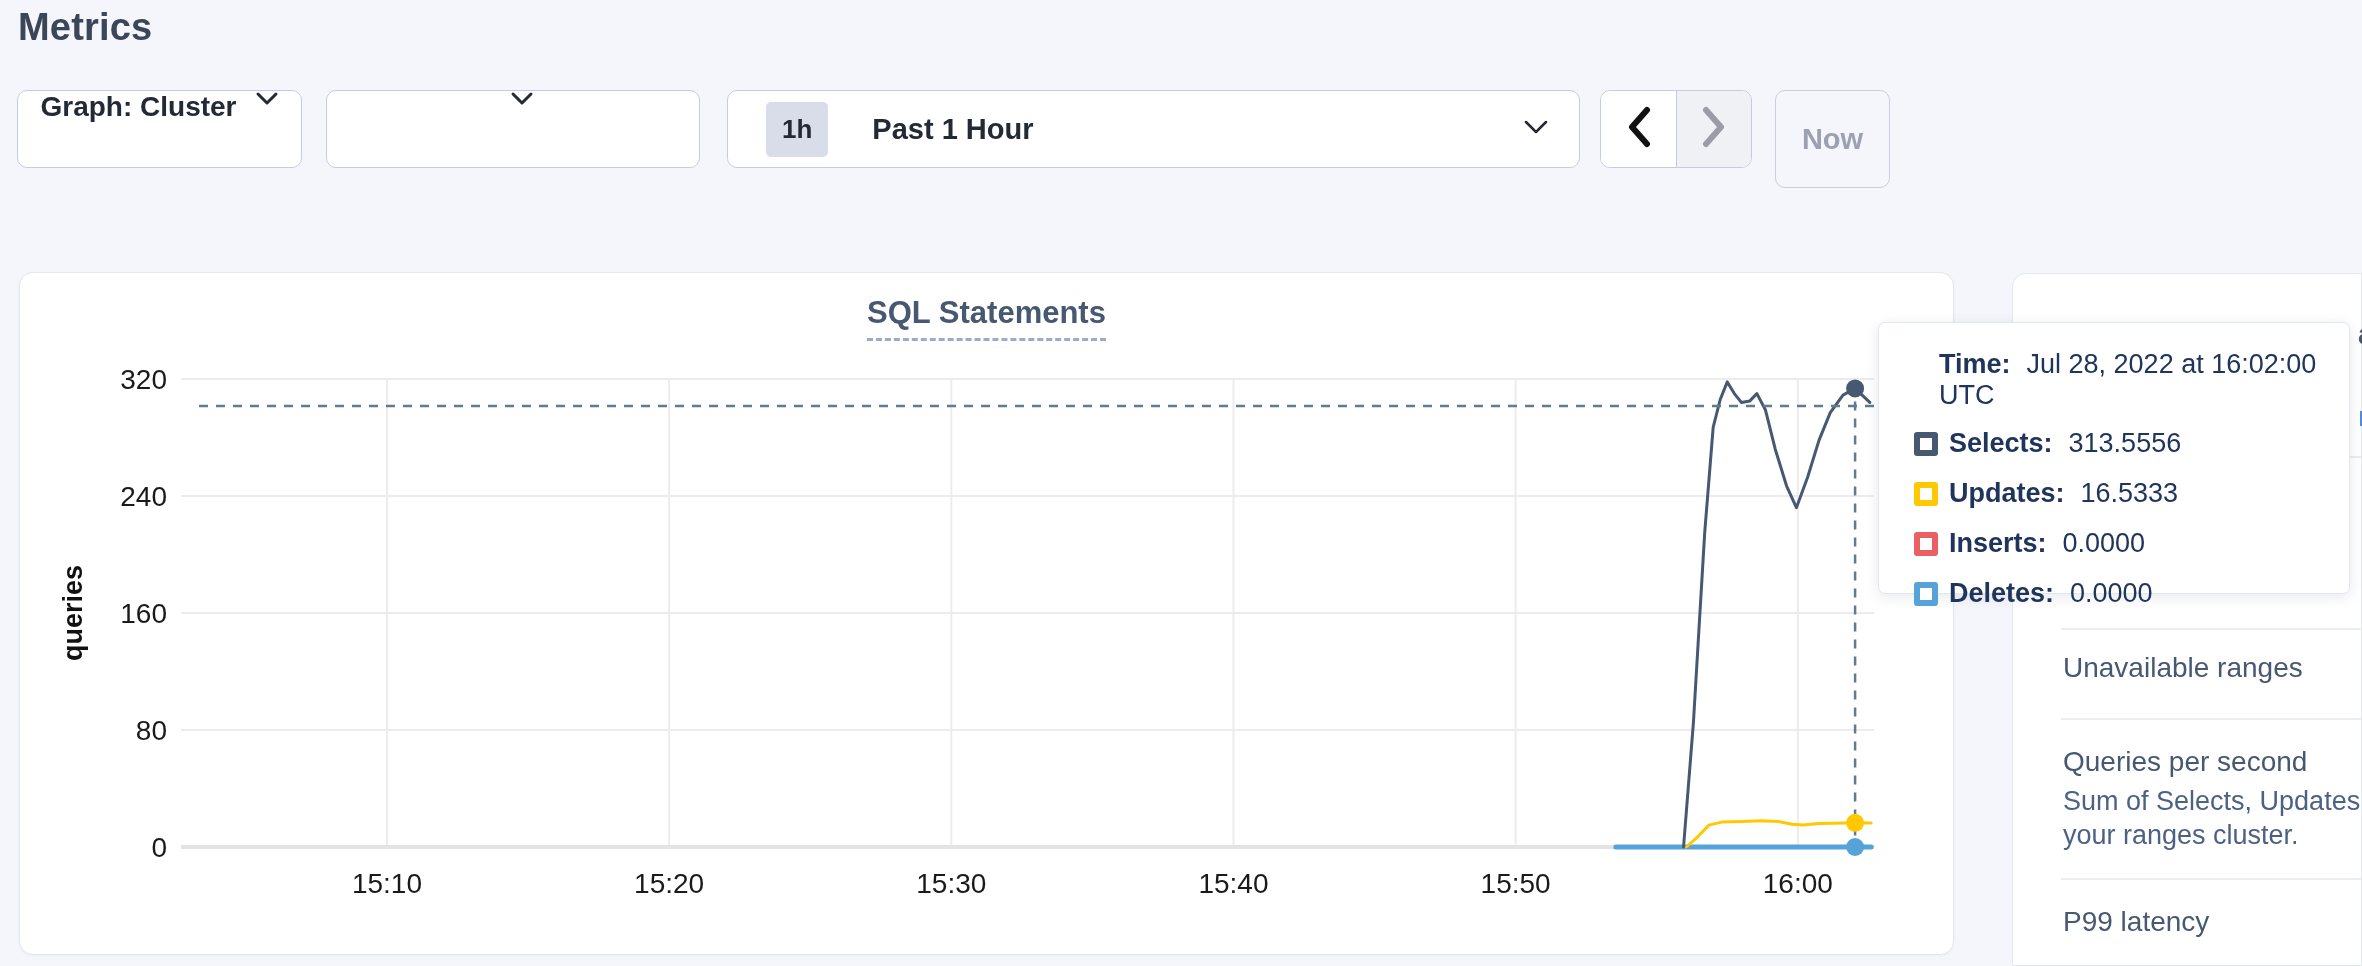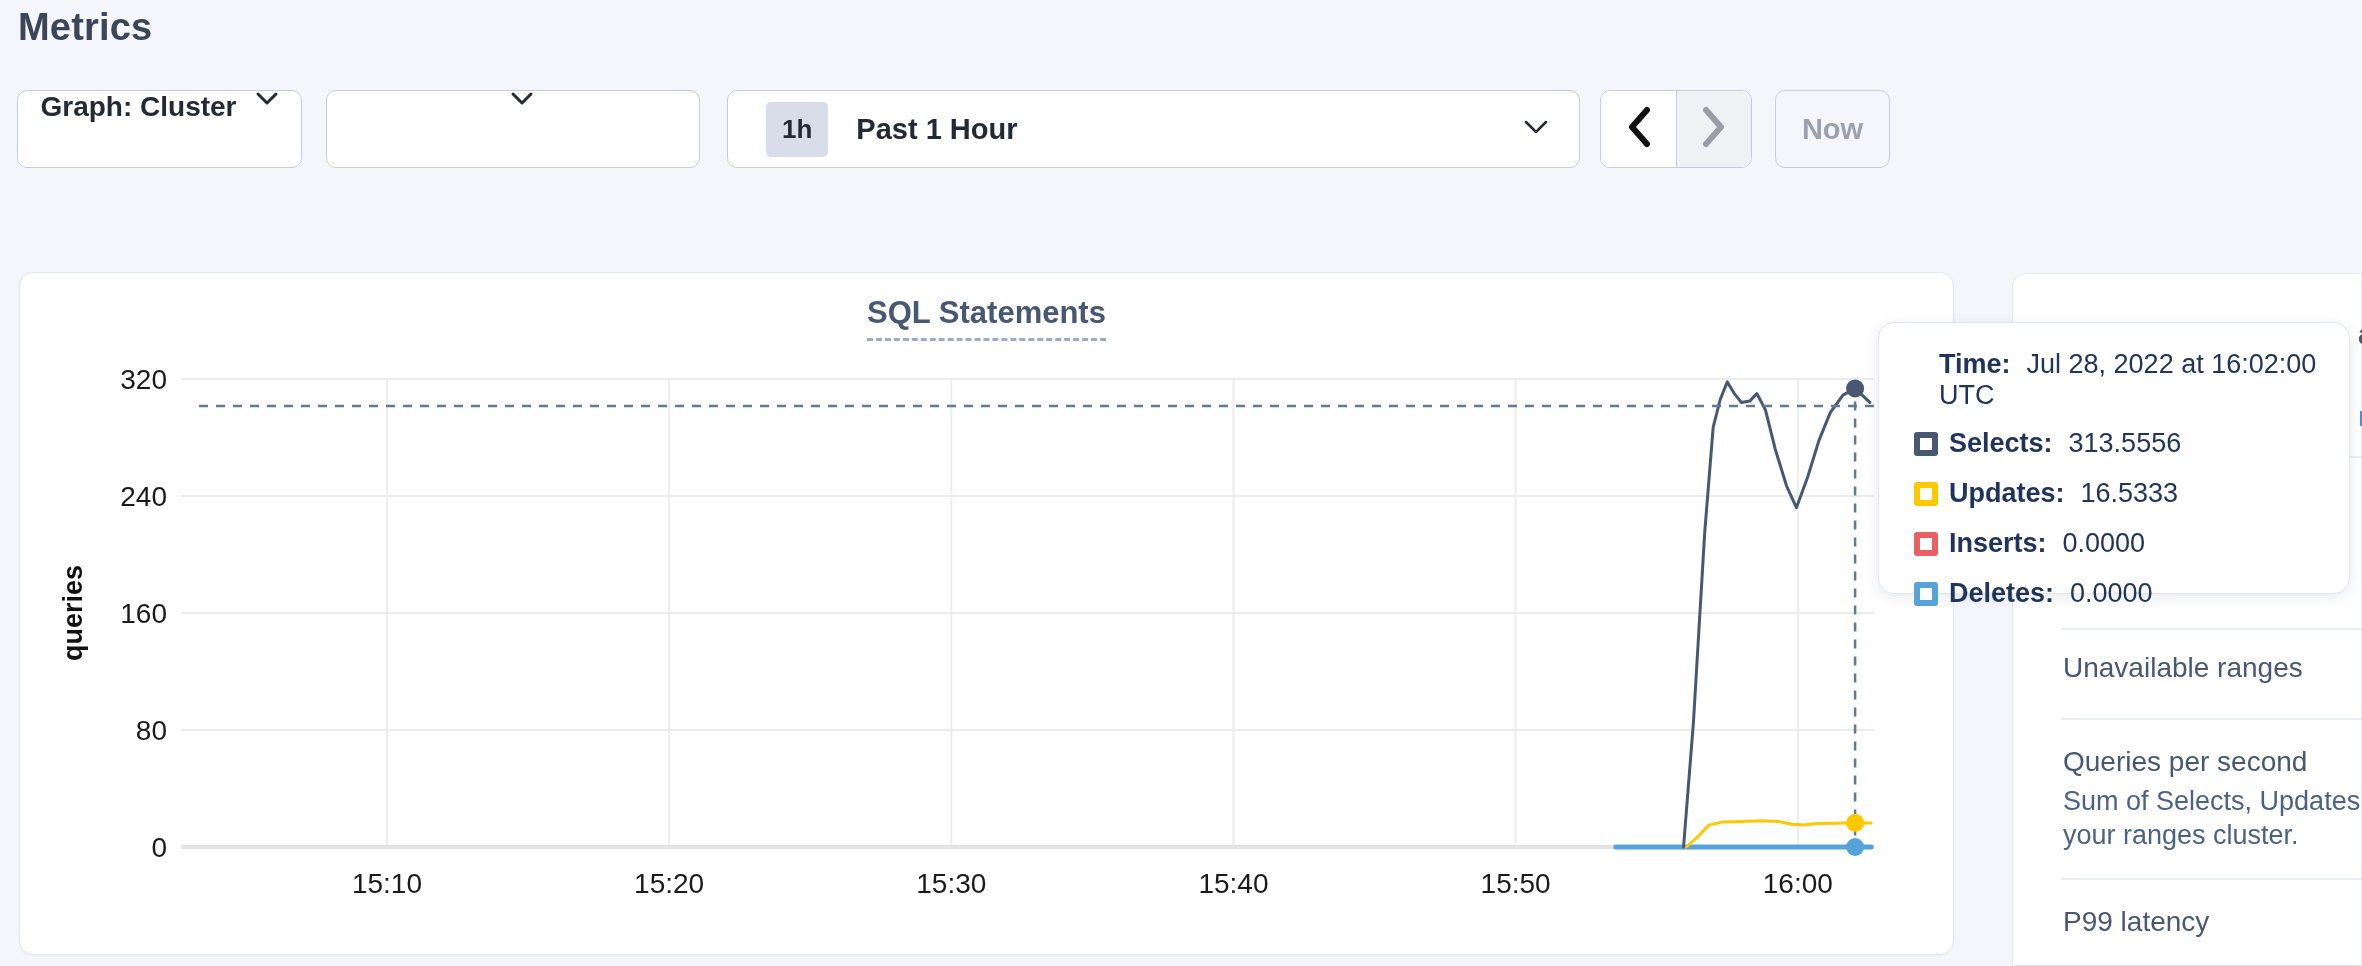--- a/index.html
+++ b/index.html
@@ -24,33 +24,33 @@
   .btn .chev { margin-left:18px; display:flex; align-items:center; }
   .btn-graph { left:17px; width:285px; }
   .btn-dashboard { left:326px; width:374px; }
   .time-selector {
     position:absolute; left:727px; top:90px; width:853px; height:78px;
     background:#fff; border:1px solid #c6cce0; border-radius:10px;
     display:flex; align-items:center; padding:0 30px 0 38px; cursor:pointer;
   }
   .time-badge {
     background:#d9dde9; color:#242a35; border-radius:5px;
-    font-size:26px; font-weight:700; padding:12px 16px; margin-right:28px;
+    font-size:26px; font-weight:700; padding:12px 16px; margin-right:44px;
   }
   .time-label { font-size:29px; font-weight:600; color:#242a35; flex:1; }
   .nav-group {
     position:absolute; left:1600px; top:90px; width:152px; height:78px;
     border:1px solid #c6cce0; border-radius:10px; overflow:hidden;
     display:flex; background:#fff;
   }
   .nav-prev, .nav-next { width:50%; display:flex; align-items:center; justify-content:center; cursor:pointer; }
   .nav-prev { background:#ffffff; }
   .nav-next { background:#f0f1f5; border-left:1px solid #c6cce0; }
   .btn-now {
-    position:absolute; left:1775px; top:90px; width:115px; height:78px;
+    position:absolute; left:1775px; top:90px; width:115px; height:98px;
     background:transparent; border:1px solid #c9cede; border-radius:10px;
     display:flex; align-items:center; justify-content:center;
     font-size:29px; font-weight:600; color:#9ba1b0;
   }
   
   .chart-card {
     position:absolute; left:19px; top:272px; width:1935px; height:683px;
     background:#fff; border:1px solid #e2e7ee; border-radius:14px;
     box-shadow:0 1px 3px rgba(40,50,80,.04);
   }
@@ -60,21 +60,21 @@
     border-bottom:3px dashed #9bacc8; padding-bottom:7px; cursor:help;
   }
   .ylabel {
     position:absolute; left:38px; top:340px; transform:rotate(-90deg) translateX(-50%);
     transform-origin:0 0; font-size:27px; font-weight:700; color:#111;
   }
   #chart-svg { position:absolute; left:0; top:0; }
   
   .hover-tooltip {
     position:absolute; left:1878px; top:322px; width:472px; height:272px;
-    background:#fff; border:1px solid #e2e6ee; border-radius:16px;
+    background:#fff; border:1px solid #e2e6ee; border-radius:7px;
     box-shadow:0 3px 14px rgba(30,40,70,.10); z-index:30;
     padding:26px 26px 22px 27px; color:#20355c; font-size:27px;
   }
   .tt-time { margin-left:33px; margin-bottom:17px; }
   .tt-time b { margin-right:16px; }
   .tt-row { display:flex; align-items:center; margin-bottom:19px;margin-left:8px; }
   .tt-swatch {
     width:24px; height:24px; border:6px solid #475872; border-radius:3px;
     background:#fff; margin-right:11px; flex:none;
   }

